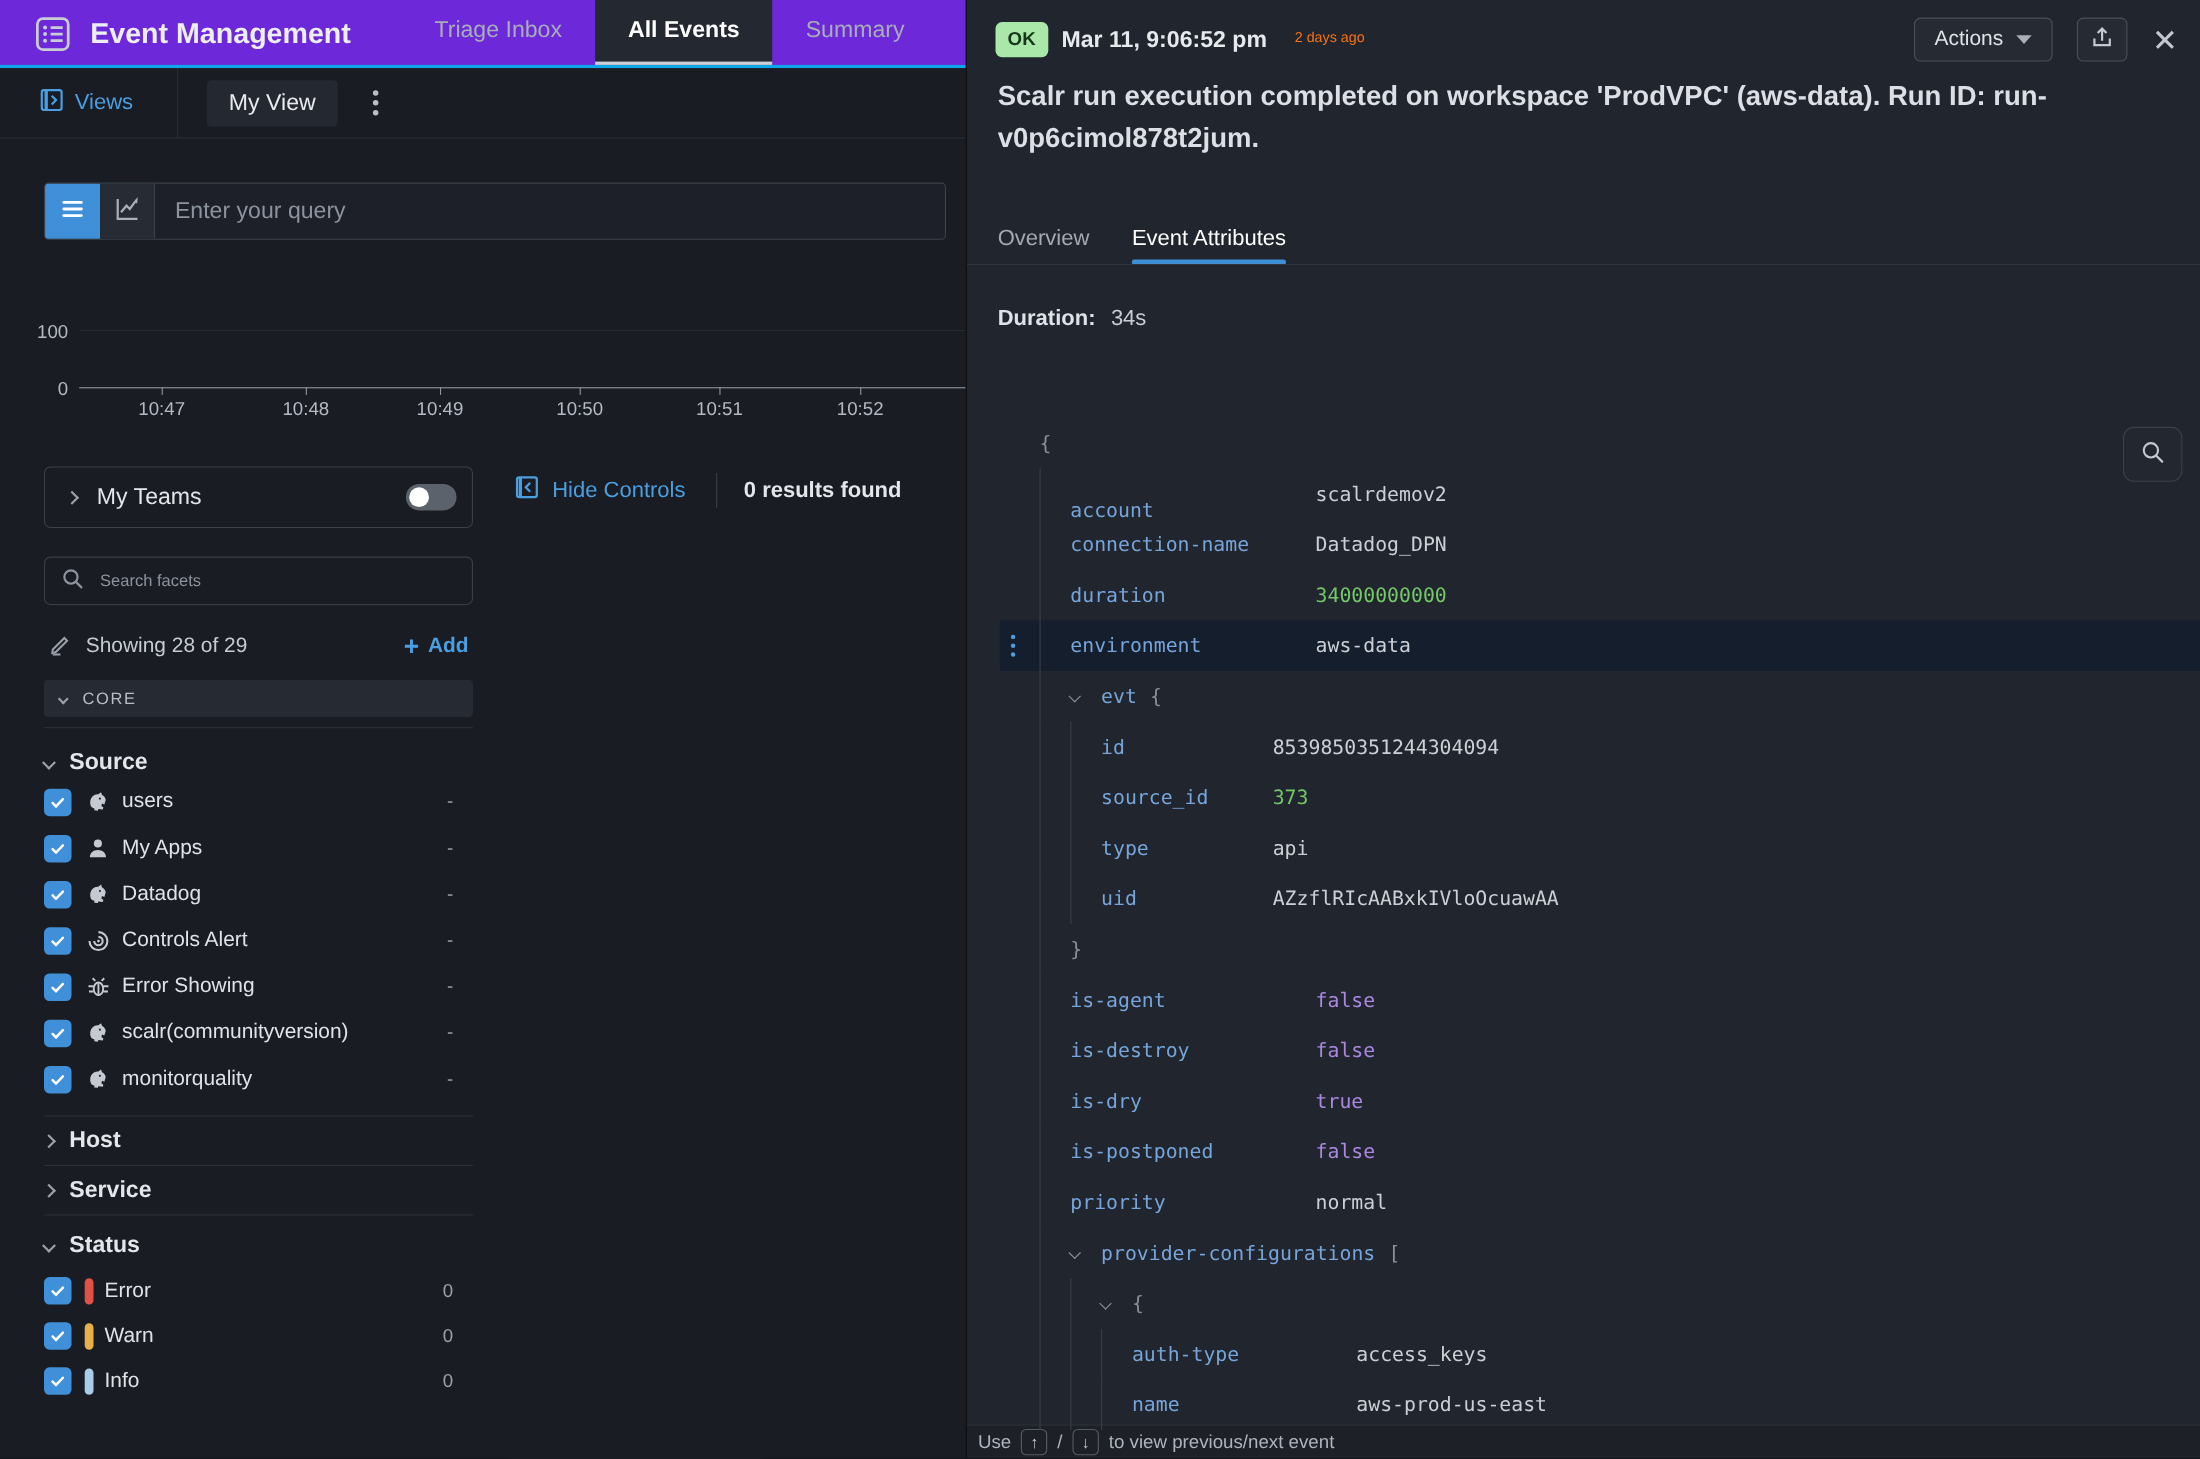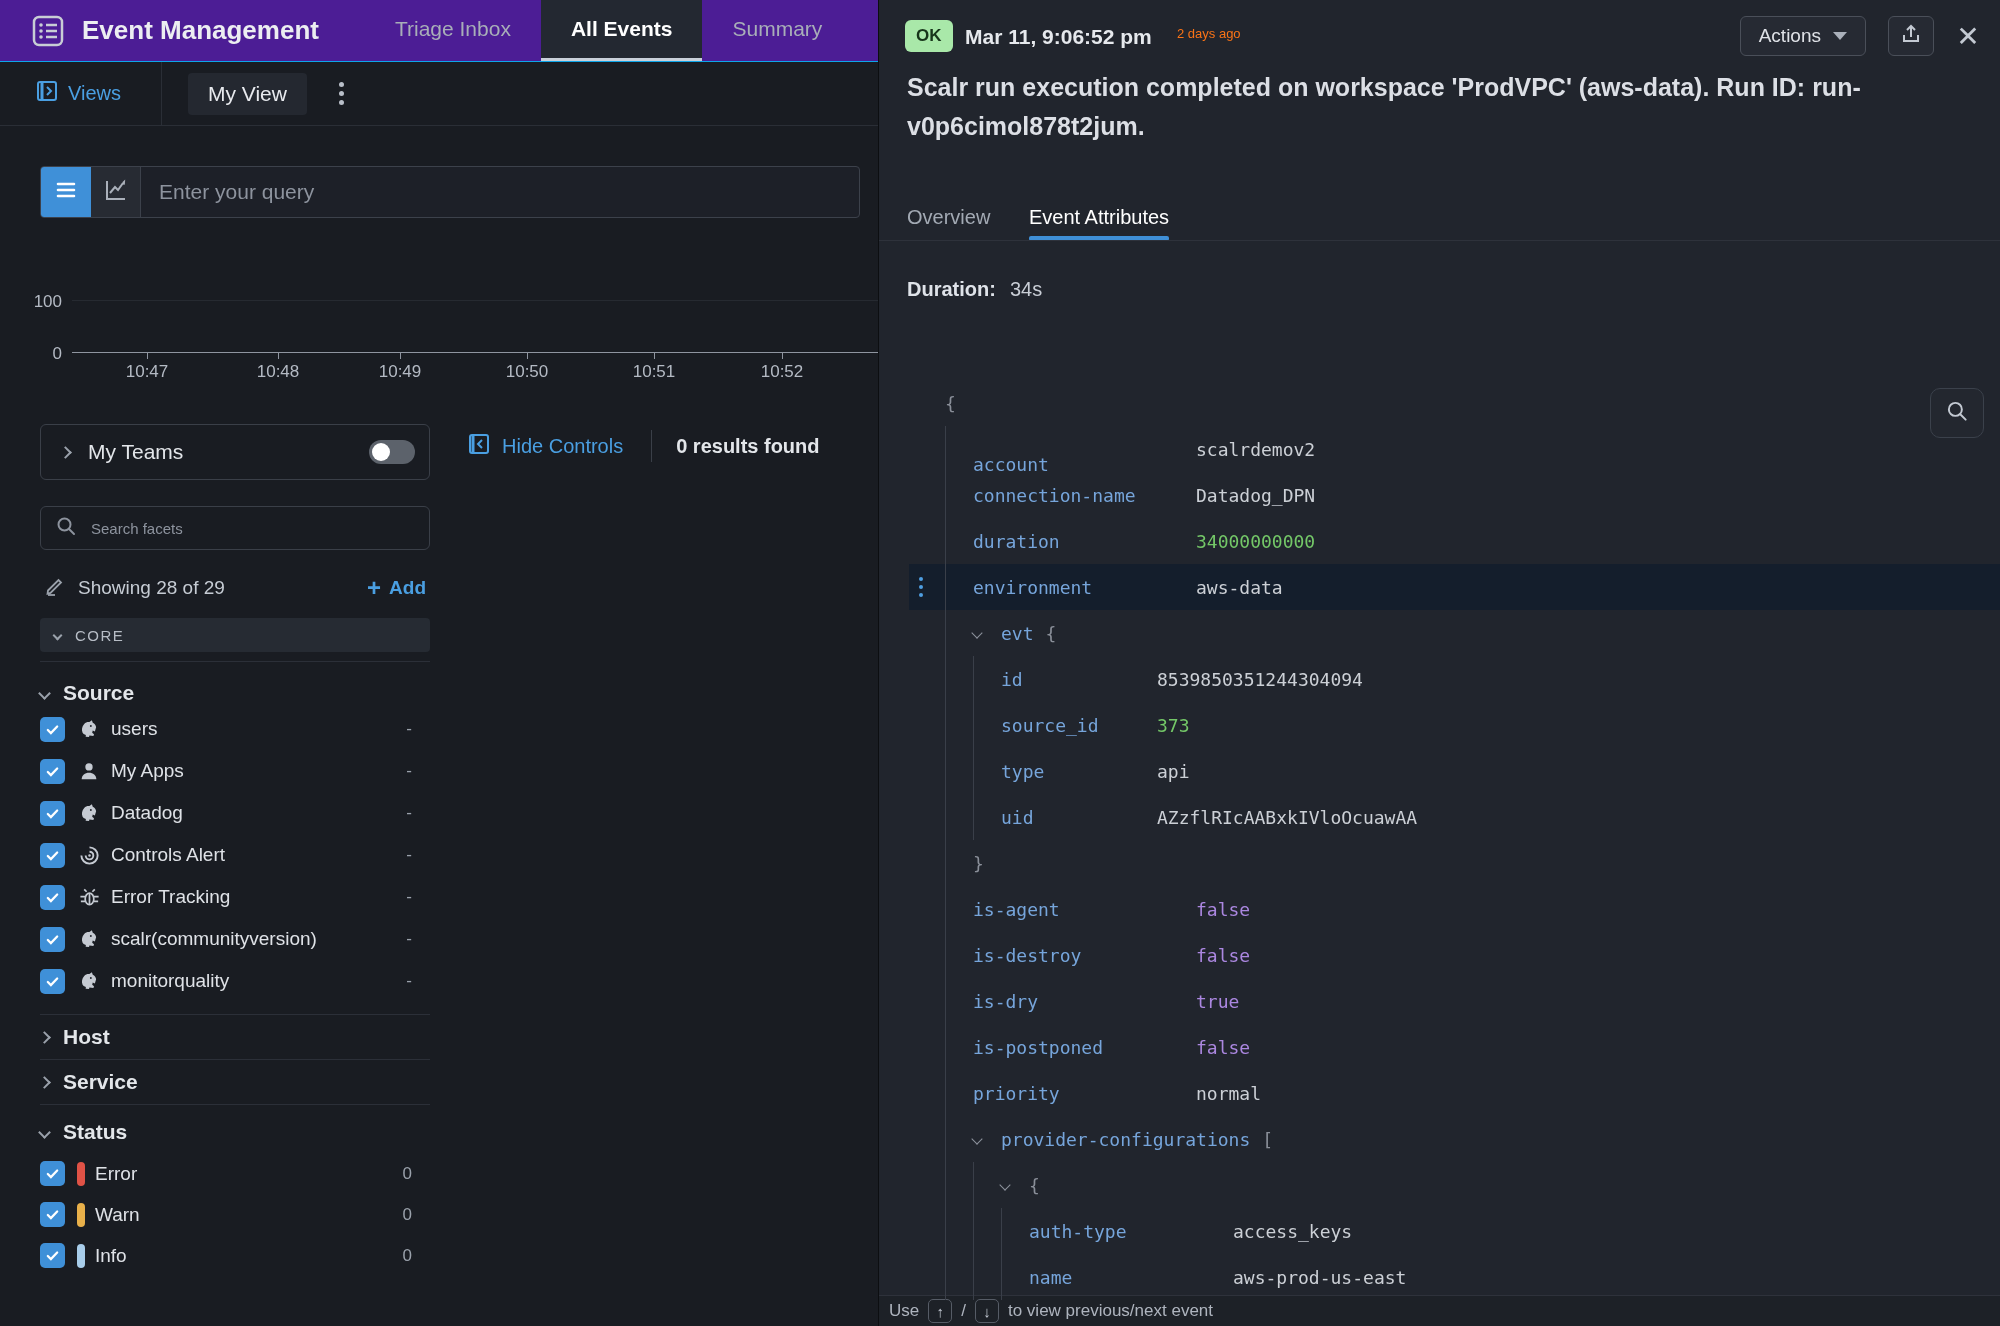--- a/index.html
+++ b/index.html
@@ -3,22 +3,22 @@
 <meta charset="utf-8">
 <style>
   html,body{margin:0;padding:0;background:#101216;}
   *{box-sizing:border-box;}
   .app{position:relative;width:2000px;height:1326px;background:#191c22;overflow:hidden;
        font-family:"Liberation Sans",sans-serif;color:#e3e6ea;}
 
   
   .left{position:absolute;left:0;top:0;width:878px;height:1326px;background:#191c22;}
 
-  .topbar{position:absolute;left:0;top:0;width:100%;height:62px;background:#4c1d95;
-          border-bottom:1px solid #0ea5e9;display:flex;align-items:stretch;}
+  .topbar{position:absolute;left:0;top:0;width:100%;height:62px;background:#6d28d9;
+          border-bottom:3px solid #0ea5e9;display:flex;align-items:stretch;}
   .app-icon{width:36px;height:36px;margin:13px 0 0 30px;flex:none;}
   .app-title{font-size:26px;font-weight:700;color:#eceef1;margin:15px 0 0 16px;flex:none;}
   .top-tabs{display:flex;margin-left:46px;align-items:stretch;}
   .top-tab{display:flex;align-items:center;padding:0 30px;font-size:21px;color:#a8aeb8;
            border-bottom:3px solid transparent;cursor:default;}
   .top-tab.active{background:#232831;color:#ffffff;font-weight:700;border-bottom-color:#c9d0d9;}
 
   .views-row{position:absolute;left:0;top:62px;width:100%;height:64px;background:#191c22;
              border-bottom:1px solid #2a2e36;display:flex;align-items:center;}
   .views-btn{display:flex;align-items:center;gap:10px;margin-left:36px;color:#4a9fe2;font-size:20px;}
@@ -366,21 +366,21 @@
               <svg width="15" height="15" viewBox="0 0 16 16">
                 <path d="M3 8.5 6.3 11.8 13 4.8" stroke="#fff" stroke-width="2.4" fill="none" stroke-linecap="round"></path>
               </svg>
             </span>
             <span class="facet-icon">
               <svg viewBox="0 0 24 24" width="23" height="23" fill="none" stroke="#c5cad2" stroke-width="1.8">
                 <ellipse cx="12" cy="13.5" rx="4.5" ry="6"></ellipse>
                 <path d="M9 6l-2.5-2.5M15 6l2.5-2.5M7.5 11H2.5M7.5 16H3M16.5 11h5M16.5 16h4.5M12 7.5v12"></path>
               </svg>
             </span>
-            <span class="facet-label">Error Tracking</span>
+            <span class="facet-label">Error Showing</span>
             <span class="facet-count">-</span>
           </div>
           <div class="facet-row">
             <span class="checkbox">
               <svg width="15" height="15" viewBox="0 0 16 16">
                 <path d="M3 8.5 6.3 11.8 13 4.8" stroke="#fff" stroke-width="2.4" fill="none" stroke-linecap="round"></path>
               </svg>
             </span>
             <span class="facet-icon">
               <svg viewBox="0 0 24 24" width="23" height="23">

